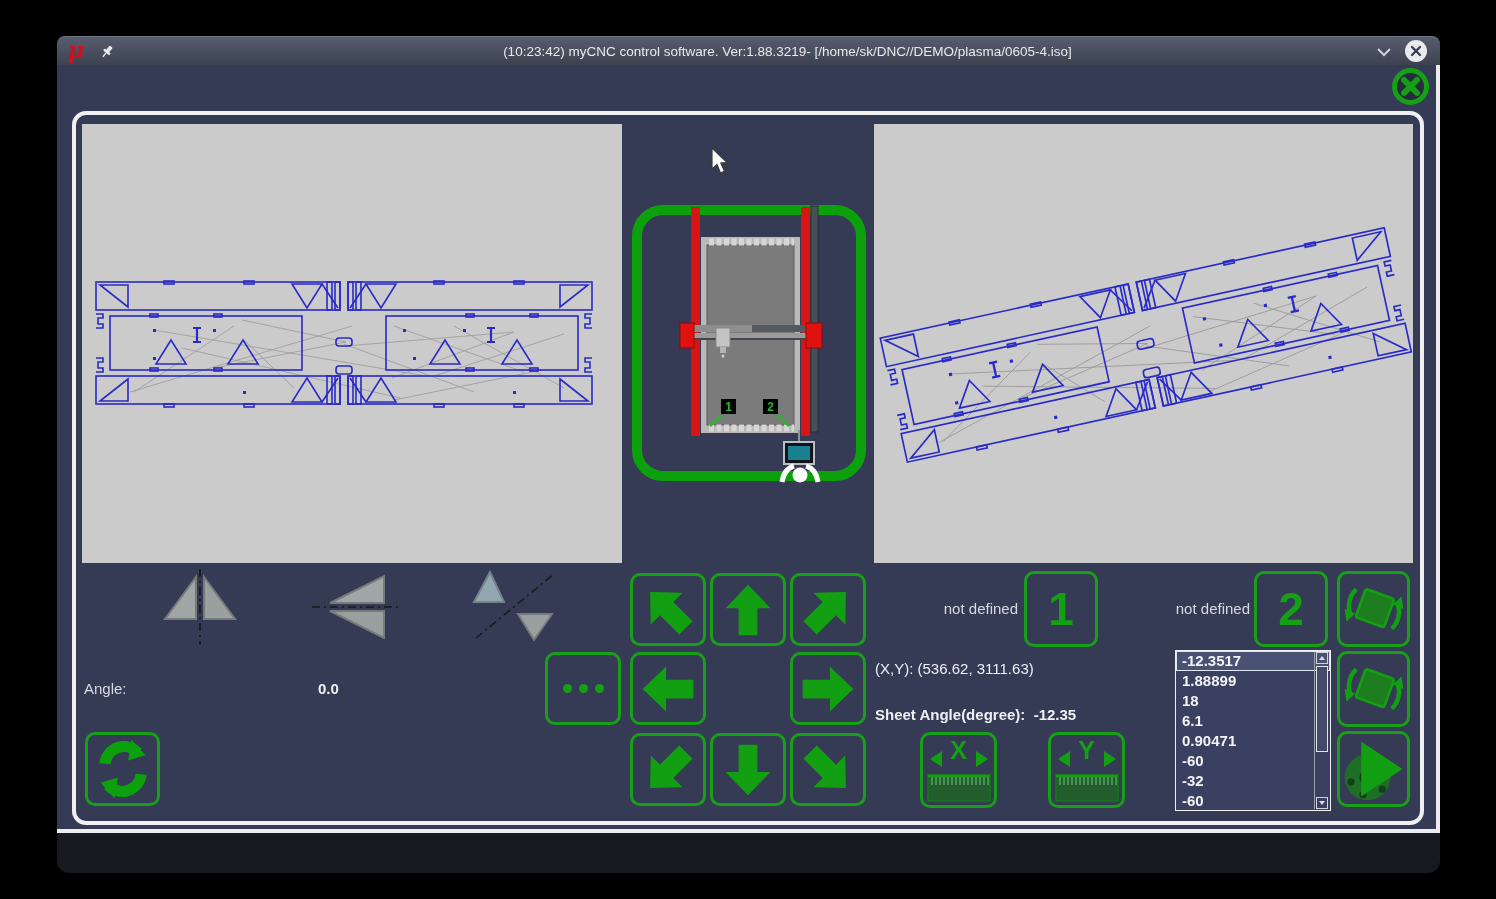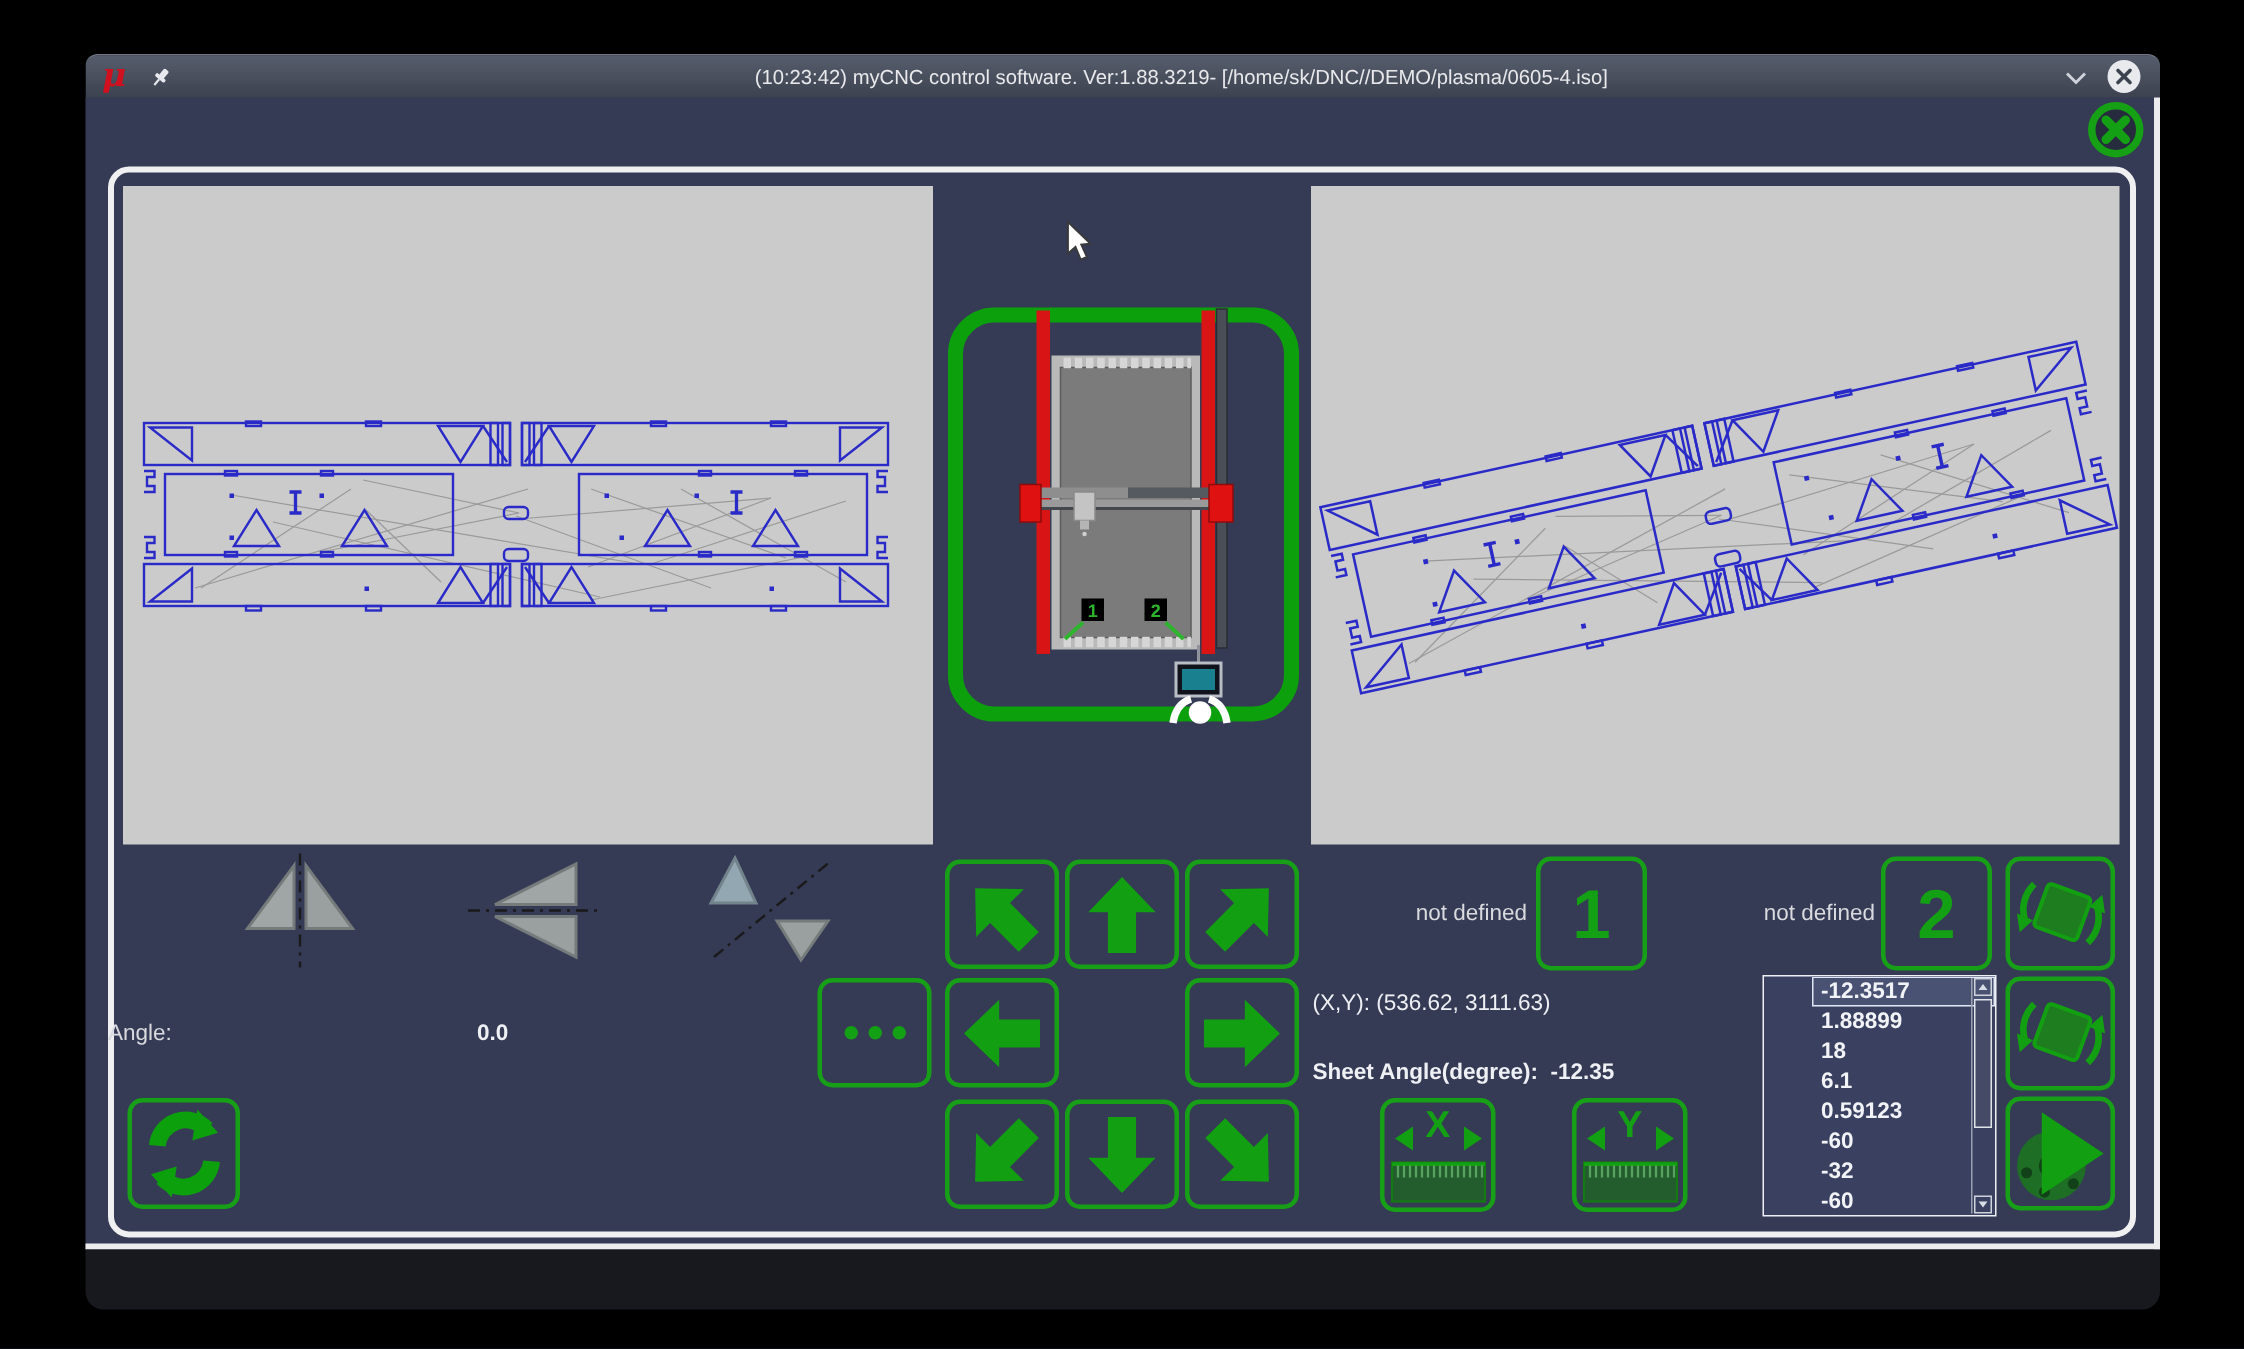--- a/index.html
+++ b/index.html
@@ -29,21 +29,21 @@
   .digit{font-size:46px;font-weight:bold;color:#14a014;line-height:1;}
   .txt{color:#eef0f4;font-size:15px;}
   .lbl{color:#d9dade;font-size:15px;}
   .axisletter{position:absolute;top:1px;left:0;width:100%;text-align:center;
               font-size:25px;font-weight:bold;color:#14a014;}
   
   .dots{display:flex;gap:7px;}
   .dots i{width:9px;height:9px;border-radius:50%;background:#14a014;}
   
   .anglelist{left:1175px;top:650px;width:156px;height:161px;background:#3a4060;
-             border:1px solid #eef0f4;box-sizing:border-box;overflow:hidden;padding-left:32px;}
+             border:1px solid #eef0f4;box-sizing:border-box;overflow:hidden;}
   .arow{height:20px;line-height:20px;padding-left:6px;font-size:15px;font-weight:bold;color:#f2f3f6;}
   .arow.sel{background:#4a5273;box-shadow:inset 0 0 0 1px #dfe7f5;}
   .sbtrack{position:absolute;right:1px;top:1px;width:14px;height:157px;border-left:1px solid #9aa0ad;}
   .sbbtn{position:absolute;left:1px;width:12px;height:12px;border:1px solid #cfd4dc;box-sizing:border-box;
          display:flex;align-items:center;justify-content:center;}
   .sbthumb{position:absolute;left:1px;top:14px;width:12px;height:86px;border:1px solid #dfe3ea;
            background:#454b66;box-sizing:border-box;}
   .triup{width:0;height:0;border-left:3px solid transparent;border-right:3px solid transparent;
          border-bottom:4px solid #d8dce4;}
   .tridn{width:0;height:0;border-left:3px solid transparent;border-right:3px solid transparent;
@@ -221,21 +221,21 @@
   <line x1="2" y1="37" x2="88" y2="37" stroke="#1a1a1a" stroke-width="1.6" stroke-dasharray="8 4 2 4"></line>
   <polygon points="20,33 74,33 74,6" fill="#a0a5a5" stroke="#757a7a" stroke-width="2"></polygon>
   <polygon points="20,41 74,41 74,68" fill="#9a9f9f" stroke="#757a7a" stroke-width="2"></polygon>
 </svg>
 <svg class="abs" style="left:462px;top:568px" width="100" height="80" viewBox="0 0 100 80">
   <line x1="14" y1="70" x2="92" y2="6" stroke="#1a1a1a" stroke-width="1.6" stroke-dasharray="8 4 2 4"></line>
   <polygon points="28,4 42,34 12,34" fill="#93a7b2" stroke="#72838c" stroke-width="2"></polygon>
   <polygon points="56,46 90,46 72,72" fill="#9aa0a0" stroke="#757a7a" stroke-width="2"></polygon>
 </svg>
 
-<div class="abs lbl" style="left:72px;top:680px">Angle:</div>
+<div class="abs lbl" style="left:84px;top:680px">Angle:</div>
 <div class="abs txt" style="left:318px;top:680px;font-weight:bold">0.0</div>
 
 <div class="abs gbtn" style="left:85px;top:732px;width:75px;height:74px">
   <svg width="62" height="62" viewBox="0 0 72 72">
     <g stroke="#0da00d" stroke-width="13" fill="none">
       <path d="M 53 17 A 22 22 0 0 0 15 30"></path>
       <path d="M 19 55 A 22 22 0 0 0 57 42"></path>
     </g>
     <polygon points="46,2 62,20 42,26" fill="#0da00d"></polygon>
     <polygon points="26,70 10,52 30,46" fill="#0da00d"></polygon>
@@ -391,21 +391,21 @@
         <line x1="62" y1="34" x2="62" y2="42"></line>
     </g>
   </svg>
 </div>
 
 <div class="abs anglelist">
   <div class="arow sel">-12.3517</div>
   <div class="arow">1.88899</div>
   <div class="arow">18</div>
   <div class="arow">6.1</div>
-  <div class="arow">0.59123</div>
+  <div class="arow">0.90471</div>
   <div class="arow">-60</div>
   <div class="arow">-32</div>
   <div class="arow">-60</div>
   <div class="sbtrack">
     <div class="sbbtn" style="top:0">
         <div class="triup"></div>
       </div>
     <div class="sbthumb"></div>
     <div class="sbbtn" style="bottom:0">
         <div class="tridn"></div>

